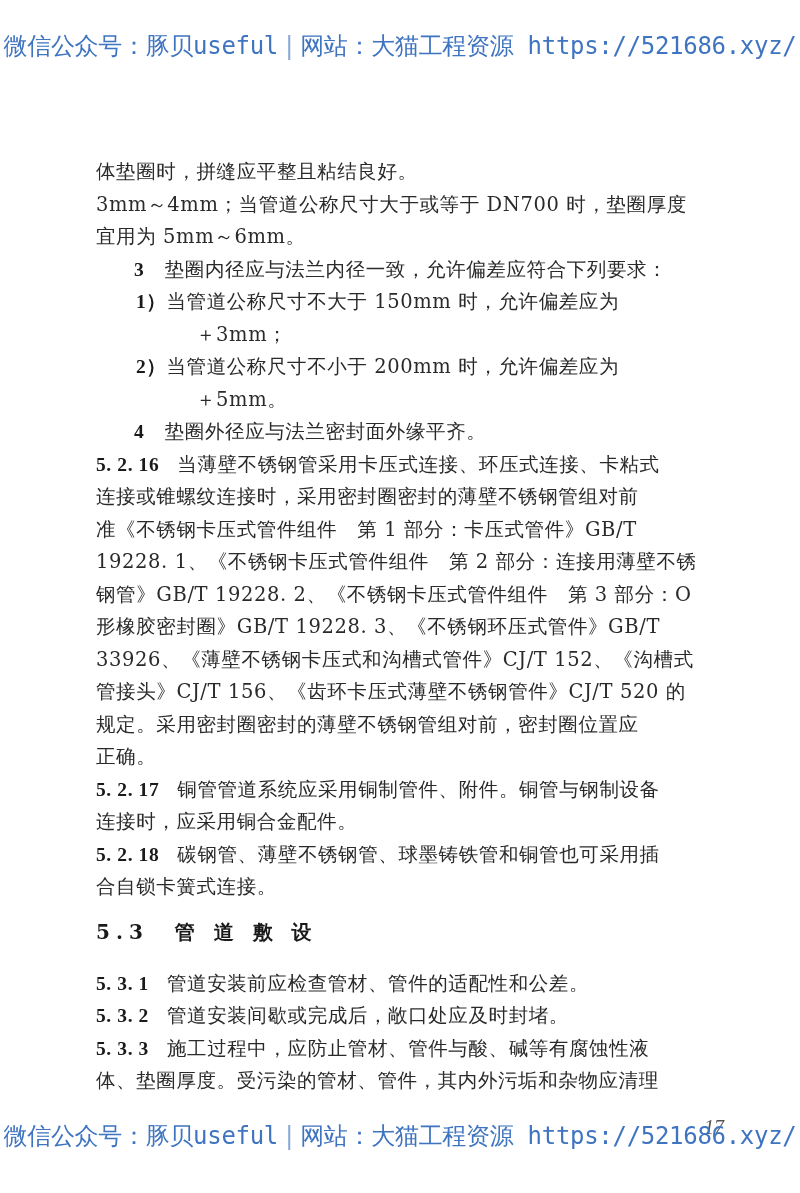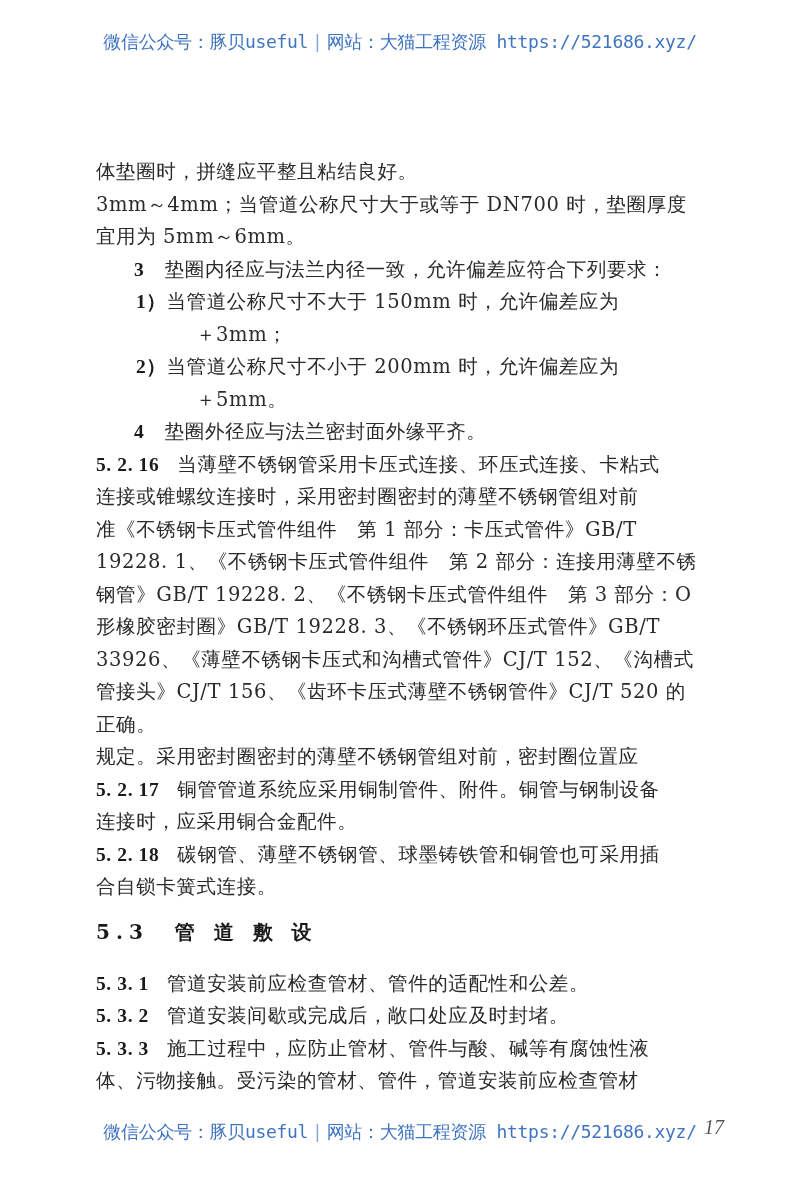--- a/index.html
+++ b/index.html
@@ -14,21 +14,21 @@
       overflow: hidden;
       font-family: "DejaVu Serif", "Liberation Serif", serif;
       color: #2a2a2a;
     }
     .watermark {
       position: absolute;
       left: 0;
       width: 800px;
       text-align: center;
       font-family: "DejaVu Sans Mono", "Liberation Mono", monospace;
-      font-size: 18px;
+      font-size: 24px;
       color: #3f74c0;
       white-space: nowrap;
       letter-spacing: -0.3px;
     }
     .watermark .sep { color: #8aa8d6; margin: 0 4px; }
     .wm-top { top: 30px; }
     .wm-bottom { top: 1120px; }
 
     .page-number {
       position: absolute;
@@ -100,22 +100,22 @@
   <div class="line">
     <span class="secnum">5. 2. 16</span><span>当薄壁不锈钢管采用卡压式连接、环压式连接、卡粘式</span>
   </div>
   <div class="line">连接或锥螺纹连接时，采用密封圈密封的薄壁不锈钢管组对前</div>
   <div class="line">准《不锈钢卡压式管件组件　第 1 部分：卡压式管件》GB/T</div>
   <div class="line">19228. 1、《不锈钢卡压式管件组件　第 2 部分：连接用薄壁不锈</div>
   <div class="line">钢管》GB/T 19228. 2、《不锈钢卡压式管件组件　第 3 部分：O</div>
   <div class="line">形橡胶密封圈》GB/T 19228. 3、《不锈钢环压式管件》GB/T</div>
   <div class="line">33926、《薄壁不锈钢卡压式和沟槽式管件》CJ/T 152、《沟槽式</div>
   <div class="line">管接头》CJ/T 156、《齿环卡压式薄壁不锈钢管件》CJ/T 520 的</div>
+  <div class="line">规定。采用密封圈密封的薄壁不锈钢管组对前，密封圈位置应</div>
   <div class="line">正确。</div>
-  <div class="line">规定。采用密封圈密封的薄壁不锈钢管组对前，密封圈位置应</div>
 
   <div class="line">
     <span class="secnum">5. 2. 17</span><span>铜管管道系统应采用铜制管件、附件。铜管与钢制设备</span>
   </div>
   <div class="line">连接时，应采用铜合金配件。</div>
 
   <div class="line">
     <span class="secnum">5. 2. 18</span><span>碳钢管、薄壁不锈钢管、球墨铸铁管和铜管也可采用插</span>
   </div>
   <div class="line">合自锁卡簧式连接。</div>
@@ -126,20 +126,20 @@
 
   <div class="line">
     <span class="secnum">5. 3. 1</span><span>管道安装前应检查管材、管件的适配性和公差。</span>
   </div>
   <div class="line">
     <span class="secnum">5. 3. 2</span><span>管道安装间歇或完成后，敞口处应及时封堵。</span>
   </div>
   <div class="line">
     <span class="secnum">5. 3. 3</span><span>施工过程中，应防止管材、管件与酸、碱等有腐蚀性液</span>
   </div>
-  <div class="line">体、污物接触。受污染的管材、管件，管道安装前应检查管材</div>
+  <div class="line">体、垫圈厚度。受污染的管材、管件，其内外污垢和杂物应清理</div>
 </div>
 
 <div class="page-number">17</div>
 
 <div class="watermark wm-bottom">
   <span>微信公众号：豚贝useful</span><span class="sep">|</span><span>网站：大猫工程资源 https://521686.xyz/</span>
 </div>
 
 </body></html>

